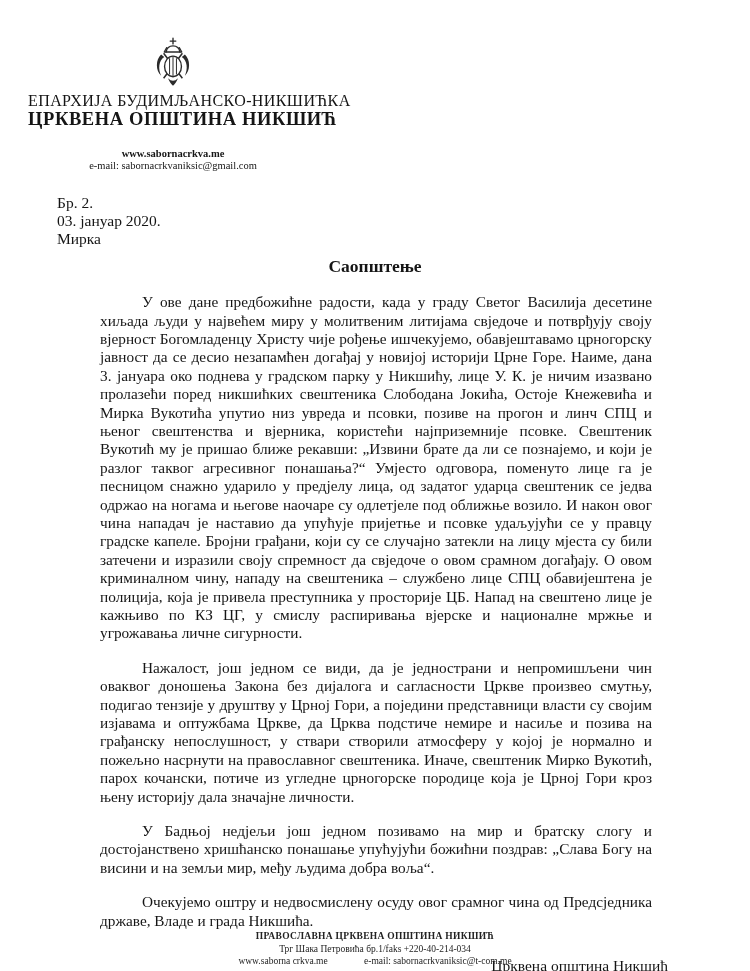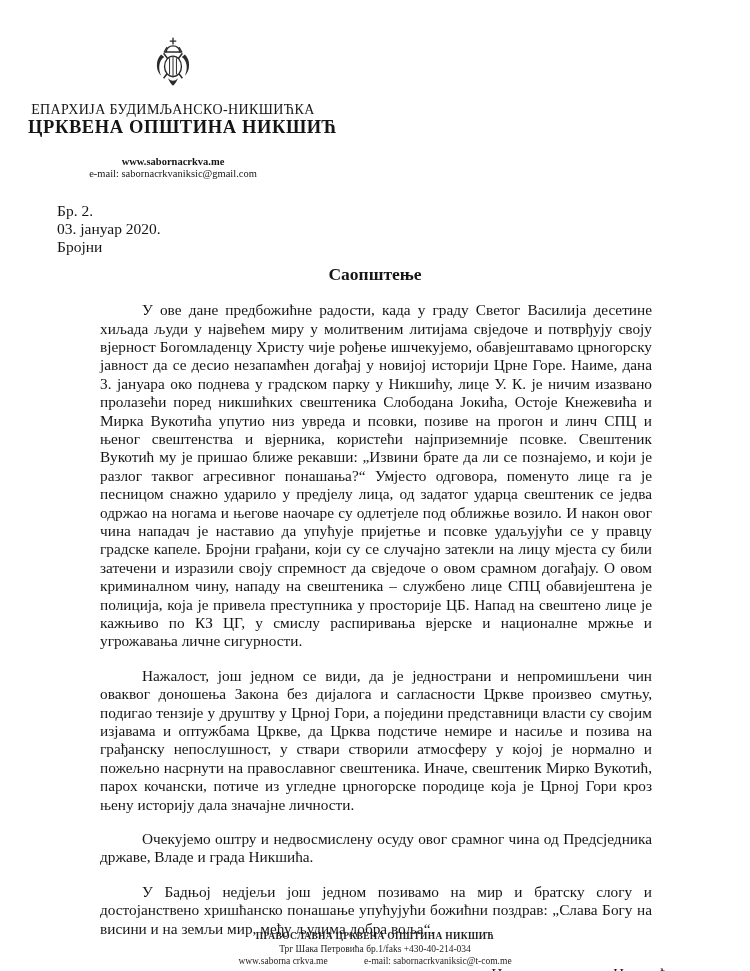--- a/index.html
+++ b/index.html
@@ -25,23 +25,23 @@
     padding-top: 36px;
     text-align: center;
   }
   .emblem-wrap {
     height: 56px;
     display: flex;
     align-items: center;
     justify-content: center;
   }
   .eparchy-line {
-    font-size: 14px;
+    font-size: 16px;
     letter-spacing: 0.4px;
-    margin-top: 10px;
+    margin-top: 0;
     white-space: nowrap;
   }
   .org-line {
     font-size: 18.5px;
     font-weight: bold;
     letter-spacing: 0.6px;
     line-height: 19.5px;
     white-space: nowrap;
   }
   .head-small {
@@ -121,36 +121,36 @@
     </div>
     <div class="eparchy-line">ЕПАРХИЈА БУДИМЉАНСКО-НИКШИЋКА</div>
     <div class="org-line">ЦРКВЕНА ОПШТИНА НИКШИЋ</div>
     <div class="head-small site">www.sabornacrkva.me</div>
     <div class="head-small">e-mail: sabornacrkvaniksic@gmail.com</div>
   </div>
 
   <div class="ref-block">
     <div>Бр. 2.</div>
     <div>03. јануар 2020.</div>
-    <div>Бројни</div>
+    <div>Мирка</div>
   </div>
 
   <div class="doc-title">Саопштење</div>
 
   <div class="doc-body">
     <p>У ове дане предбожићне радости, када у граду Светог Василија десетине хиљада људи у највећем миру у молитвеним литијама свједоче и потврђују своју вјерност Богомладенцу Христу чије рођење ишчекујемо, обавјештавамо црногорску јавност да се десио незапамћен догађај у новијој историји Црне Горе. Наиме, дана 3. јануара око поднева у градском парку у Никшићу, лице У. К. је ничим изазвано пролазећи поред никшићких свештеника Слободана Јокића, Остоје Кнежевића и Мирка Вукотића упутио низ увреда и псовки, позиве на прогон и линч СПЦ и њеног свештенства и вјерника, користећи најприземније псовке. Свештеник Вукотић му је пришао ближе рекавши: „Извини брате да ли се познајемо, и који је разлог таквог агресивног понашања?“ Умјесто одговора, поменуто лице га је песницом снажно ударило у предјелу лица, од задатог ударца свештеник се једва одржао на ногама и његове наочаре су одлетјеле под оближње возило. И након овог чина нападач је наставио да упућује пријетње и псовке удаљујући се у правцу градске капеле. Бројни грађани, који су се случајно затекли на лицу мјеста су били затечени и изразили своју спремност да свједоче о овом срамном догађају. О овом криминалном чину, нападу на свештеника – службено лице СПЦ обавијештена је полиција, која је привела преступника у просторије ЦБ. Напад на свештено лице је кажњиво по КЗ ЦГ, у смислу распиривања вјерске и националне мржње и угрожавања личне сигурности.</p>
     <p>Нажалост, још једном се види, да је једнострани и непромишљени чин оваквог доношења Закона без дијалога и сагласности Цркве произвео смутњу, подигао тензије у друштву у Црној Гори, а поједини представници власти су својим изјавама и оптужбама Цркве, да Црква подстиче немире и насиље и позива на грађанску непослушност, у ствари створили атмосферу у којој је нормално и пожељно насрнути на православног свештеника. Иначе, свештеник Мирко Вукотић, парох кочански, потиче из угледне црногорске породице која је Црној Гори кроз њену историју дала значајне личности.</p>
+    <p>У Бадњој недјељи још једном позивамо на мир и братску слогу и достојанствено хришћанско понашање упућујући божићни поздрав: „Слава Богу на висини и на земљи мир, међу људима добра воља“.</p>
     <p>Очекујемо оштру и недвосмислену осуду овог срамног чина од Предсједника државе, Владе и града Никшића.</p>
-    <p>У Бадњој недјељи још једном позивамо на мир и братску слогу и достојанствено хришћанско понашање упућујући божићни поздрав: „Слава Богу на висини и на земљи мир, међу људима добра воља“.</p>
   </div>
 
   <div class="signature">Црквена општина Никшић</div>
 
   <div class="footer">
     <div class="f-org">ПРАВОСЛАВНА ЦРКВЕНА ОПШТИНА НИКШИЋ</div>
-    <div class="f-addr">Трг Шака Петровића бр.1/faks +430-40-214-034</div>
+    <div class="f-addr">Трг Шака Петровића бр.1/faks +220-40-214-034</div>
     <div class="f-contacts">
       <span class="f-site">www.saborna crkva.me</span>
       <span class="f-email">e-mail: sabornacrkvaniksic@t-com.me</span>
     </div>
   </div>
 
 </div>
 
 </body></html>

